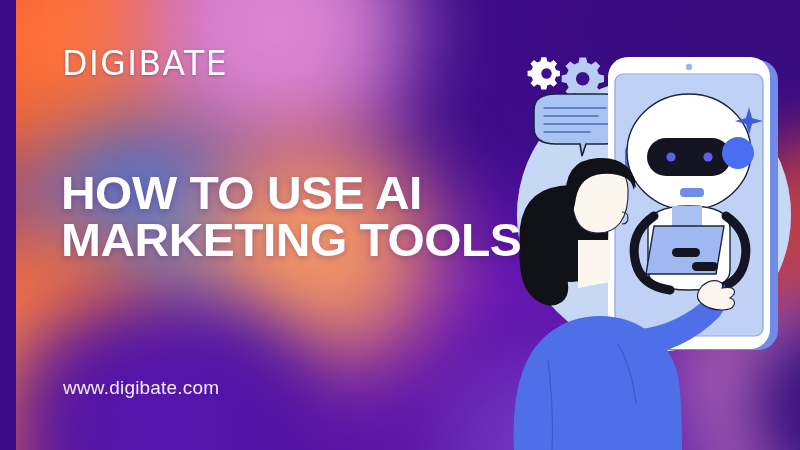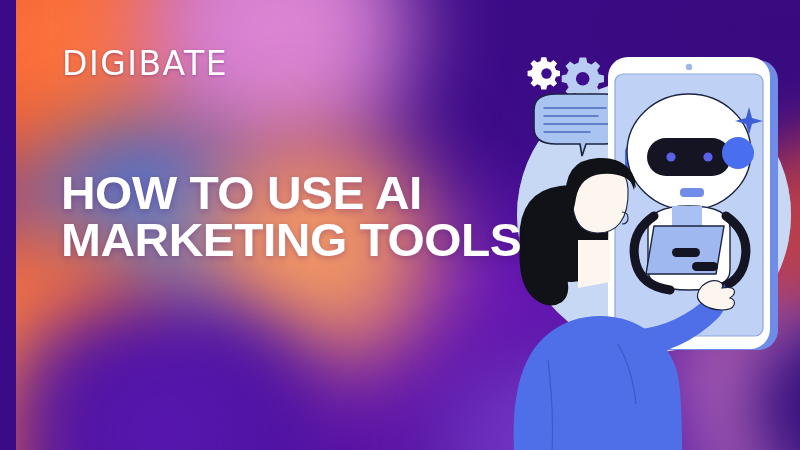--- a/index.html
+++ b/index.html
@@ -244,14 +244,15 @@
   <div class="logo">
     <span class="lg-thin">DIGIBATE</span>
   </div>
 
   <div class="headline">
     <span class="ln">HOW TO USE AI</span>
     <span class="ln">MARKETING TOOLS</span>
   </div>
 
 
+  <div class="url">www.digibate.com</div>
 
 </div>
 
 </body></html>

